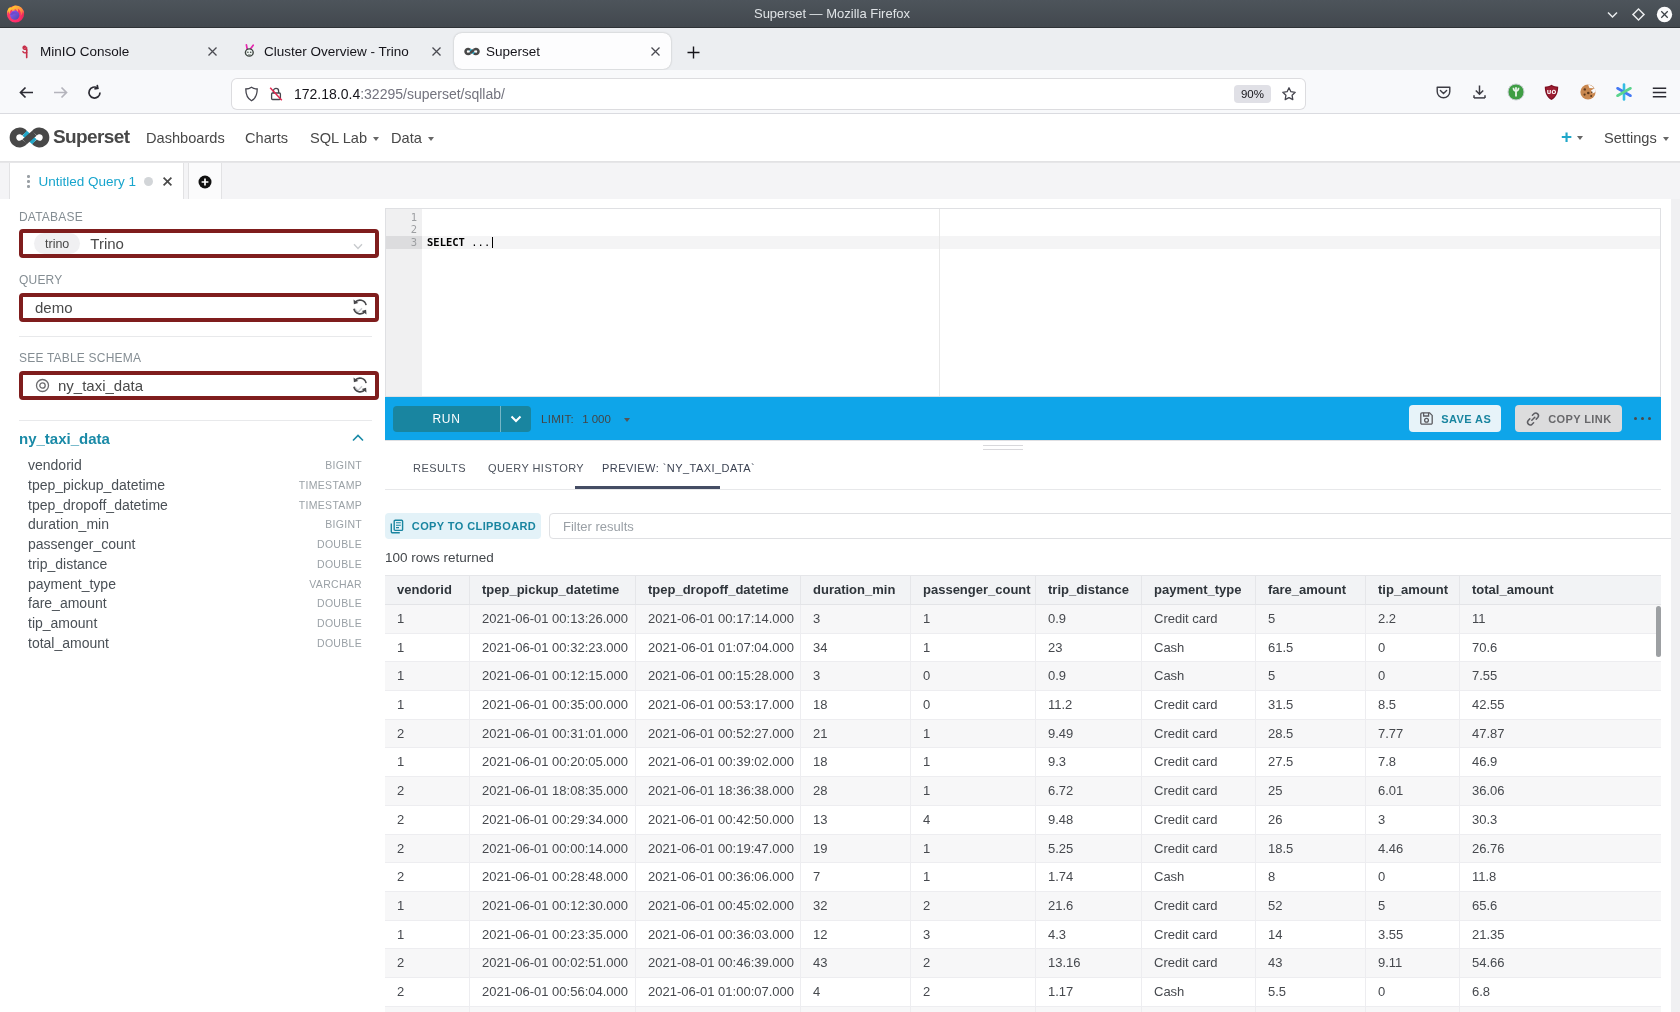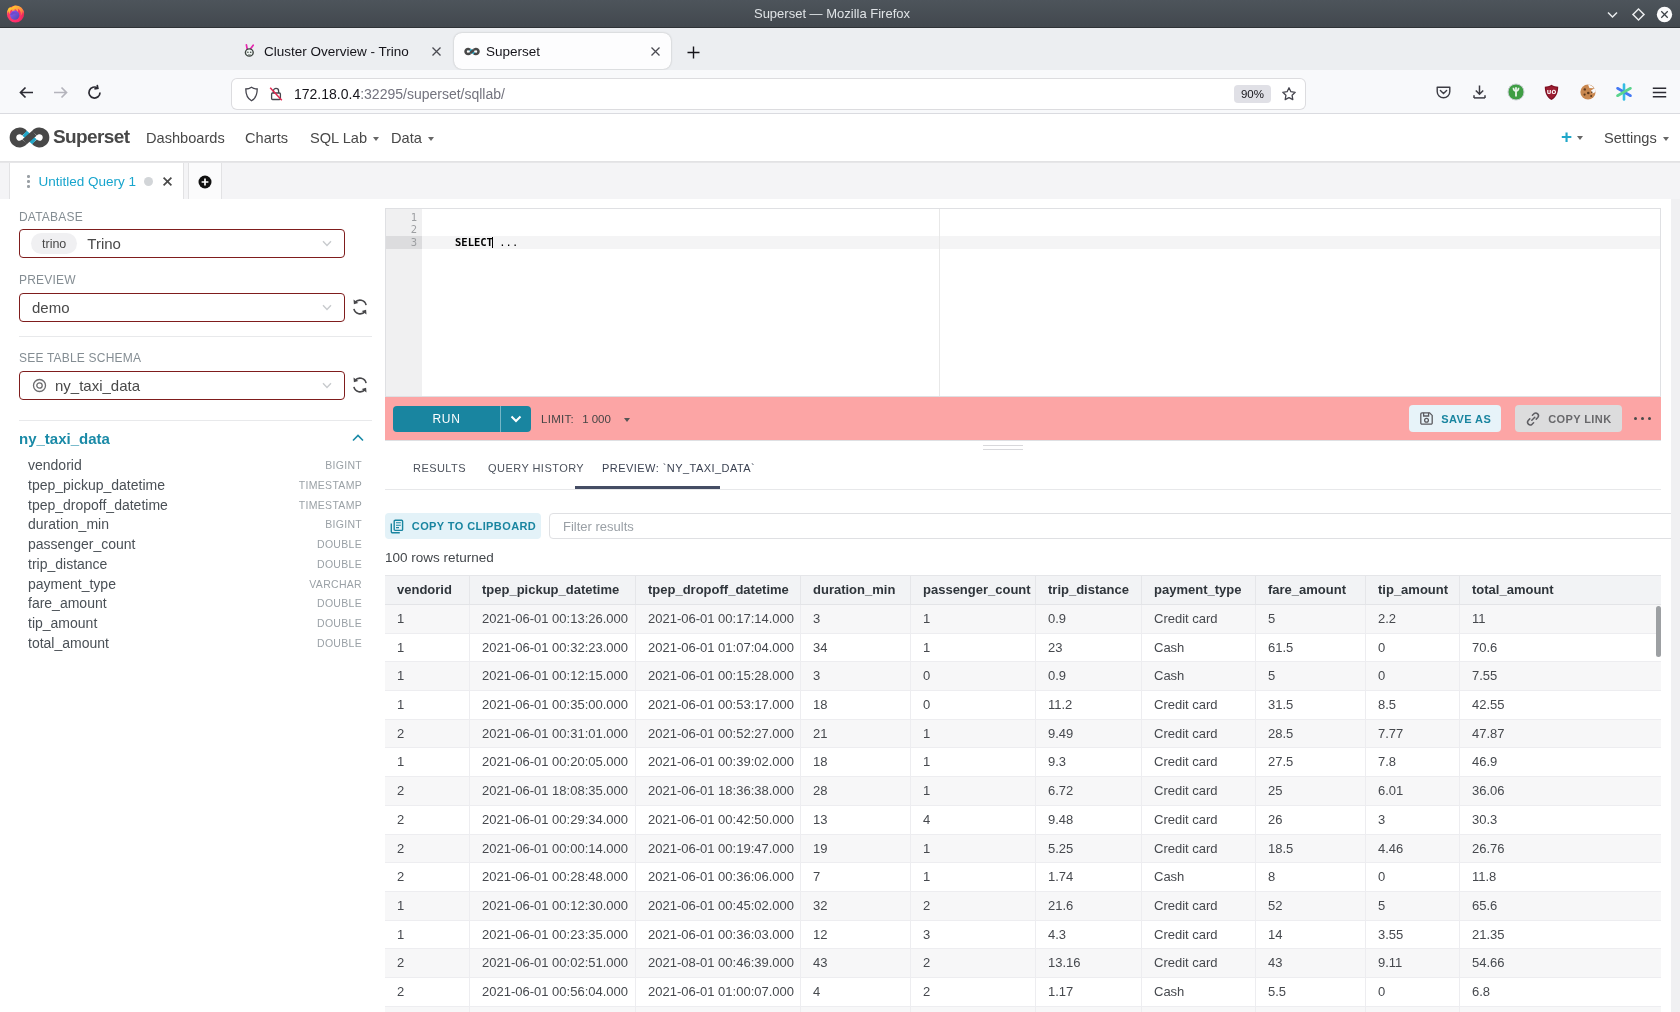--- a/index.html
+++ b/index.html
@@ -62,21 +62,21 @@
   .qtab-grip i { width:2.5px; height:2.5px; border-radius:50%; background:#9aa0a5; }
   .qtab-label { margin-left:9px; font-size:13.5px; color:#18a5cd; }
   .qtab-dot { width:9px; height:9px; border-radius:50%; background:#d2d5d8; margin-left:8px; }
   .qtab-close { margin-left:9px; display:flex; }
   .qtab-add { position:absolute; left:188px; top:0; width:34px; height:37px; background:#fbfbfc;
     border-left:1px solid #e2e2e4; border-right:1px solid #e2e2e4; display:flex; align-items:center; justify-content:center; }
 
   
   .sidebar { position:absolute; left:0; top:199px; width:385px; bottom:0; background:#fff; }
   .sb-label { position:absolute; left:19px; font-size:12px; color:#848d93; letter-spacing:.2px; }
-  .sb-select { position:absolute; left:19px; width:326px; height:29px; border:1px solid #7f1d1d; border-radius:4px;
+  .sb-select { position:absolute; left:19px; width:360px; height:29px; border:4px solid #7f1d1d; border-radius:4px;
     background:#fff; display:flex; align-items:center; }
   .sb-chevron { position:absolute; right:12px; top:10px; }
   .sb-refresh { position:absolute; left:351px; width:18px; height:18px; }
   .sb-divider { position:absolute; left:19px; width:353px; height:1px; background:#e8e9eb; }
   .db-tag { margin-left:11px; background:#f0f0f2; border-radius:11px; padding:3.5px 11px; font-size:12.5px; color:#484848; }
   .db-name { margin-left:10px; font-size:15px; color:#494949; }
   .sel-text { margin-left:12px; font-size:15px; color:#494949; }
   .tbl-header { position:absolute; left:19px; font-size:15px; font-weight:700; color:#1a8aa7; }
   .tbl-collapse { position:absolute; left:352px; }
   .sb-col { position:absolute; left:28px; width:334px; height:19.7px; display:flex; align-items:center; justify-content:space-between; }
@@ -87,26 +87,26 @@
   .editor { position:absolute; left:385px; top:208px; width:1276px; height:189px; background:#fff; border:1px solid #dfe0e3; }
   .gutter { position:absolute; left:0; top:0; width:36px; height:100%; background:#f0f0f1; }
   .gutter .lnum { position:absolute; right:5px; width:30px; text-align:right;
     font-family:"DejaVu Sans Mono","Liberation Mono",monospace; font-size:10.5px; color:#9d9fa2; line-height:12.8px; }
   .gutter-active { position:absolute; left:0; width:36px; height:12.8px; background:#dcdcde; }
   .active-line { position:absolute; left:36px; right:0; height:12.8px; background:#f4f4f5; }
   .print-margin { position:absolute; left:553px; top:0; width:1px; height:100%; background:#e8e8e8; }
   .codeline { position:absolute; left:41px; font-family:"DejaVu Sans Mono","Liberation Mono",monospace;
     font-size:10.5px; line-height:12.8px; white-space:pre; }
   .code-comment { color:#97978d; font-style:italic; }
-  .code-keyword { color:#000; font-weight:700;margin-left:28px; }
+  .code-keyword { color:#000; font-weight:700; }
   .code-plain { color:#000; }
   .cursor { position:absolute; width:1.5px; height:11.5px; background:#000; }
 
   
-  .runbar { position:absolute; left:385px; top:397px; width:1276px; height:44px; background:#fca5a5; border-bottom:1px solid #dfe0e3; }
+  .runbar { position:absolute; left:385px; top:397px; width:1276px; height:44px; background:#0ea5e9; border-bottom:1px solid #dfe0e3; }
   .run-btn { position:absolute; left:8px; top:9px; height:26px; display:flex; border-radius:4px; overflow:hidden; background:#1985a0; }
   .run-main { width:108px; display:flex; align-items:center; justify-content:center;
     color:#fff; font-size:12px; letter-spacing:.6px; border-right:1px solid rgba(255,255,255,.4); }
   .run-caret { width:30px; display:flex; align-items:center; justify-content:center; }
   .limit-wrap { position:absolute; left:156px; top:9px; height:26px; display:flex; align-items:center; gap:6px; }
   .limit-label { font-size:11.5px; color:#454545; letter-spacing:.3px; }
   .limit-value { font-size:11.5px; color:#454545; margin-left:2px; }
   .limit-caret { margin-left:7px; }
   .right-actions { position:absolute; right:10px; top:8px; display:flex; align-items:center; }
   .saveas-btn { margin-right:14px; }
@@ -198,20 +198,38 @@
       <div class="win-btn">
         <svg width="19" height="19" viewBox="0 0 19 19">
             <circle cx="9.5" cy="9.5" r="8.6" fill="#fbfbfc"></circle>
             <path d="M5.9 5.9 L13.1 13.1 M13.1 5.9 L5.9 13.1" stroke="#3a4047" stroke-width="1.4"></path>
           </svg>
       </div>
     </div>
   </div>
 
   <div class="tabbar">
+    <div class="btab btab1">
+      <span class="favicon">
+        <svg width="15" height="15" viewBox="0 0 15 15">
+            <g fill="none" stroke="#c72e49" stroke-width="1.6" stroke-linecap="round">
+              <path d="M7.7 13.6 L7.7 6.0"></path>
+              <path d="M7.7 6.0 C7.7 3.2 6.2 1.9 4.9 2.5 C3.7 3.1 4.0 4.9 5.3 5.2 C6.4 5.45 7.2 4.8 7.7 3.9"></path>
+              <path d="M7.7 8.4 C6.2 9.3 4.6 8.9 3.9 7.6" stroke-width="1.4"></path>
+            </g>
+            <circle cx="5.2" cy="3.1" r="1.35" fill="#c72e49"></circle>
+          </svg>
+      </span>
+      <span class="blabel">MinIO Console</span>
+      <span class="tabclose">
+        <svg width="11" height="11" viewBox="0 0 11 11">
+            <path d="M1.5 1.5 L9.5 9.5 M9.5 1.5 L1.5 9.5" stroke="#4b4b52" stroke-width="1.3"></path>
+          </svg>
+      </span>
+    </div>
     <div class="btab btab2">
       <span class="favicon">
         <svg width="16" height="16" viewBox="0 0 16 16">
           <g stroke="#e625ae" stroke-width="1.7" stroke-linecap="round">
               <path d="M5.2 6.2 L4.4 1.8"></path>
               <path d="M8.6 5.8 L11.2 2.2"></path>
             </g>
           <ellipse cx="7.3" cy="9.5" rx="3.9" ry="3.6" fill="#eef4f2" stroke="#3d4440" stroke-width="1.4"></ellipse>
           <circle cx="5.9" cy="9.3" r=".8" fill="#3d4440"></circle>
             <circle cx="8.7" cy="9.3" r=".8" fill="#3d4440"></circle>
@@ -406,21 +424,21 @@
     <div class="sb-label" style="top:11px">DATABASE</div>
     <div class="sb-select" style="top:30px">
       <span class="db-tag">trino</span>
       <span class="db-name">Trino</span>
       <span class="sb-chevron">
         <svg width="10" height="7" viewBox="0 0 10 7">
             <path d="M1 1.2 L5 5.4 L9 1.2" fill="none" stroke="#c8cbce" stroke-width="1.4"></path>
           </svg>
       </span>
     </div>
-    <div class="sb-label" style="top:74px">PREVIEW</div>
+    <div class="sb-label" style="top:74px">QUERY</div>
     <div class="sb-select" style="top:94px">
       <span class="sel-text">demo</span>
       <span class="sb-chevron">
         <svg width="10" height="7" viewBox="0 0 10 7">
             <path d="M1 1.2 L5 5.4 L9 1.2" fill="none" stroke="#c8cbce" stroke-width="1.4"></path>
           </svg>
       </span>
     </div>
     <div class="sb-refresh" style="top:99px">
       <svg width="18" height="18" viewBox="0 0 18 18">

